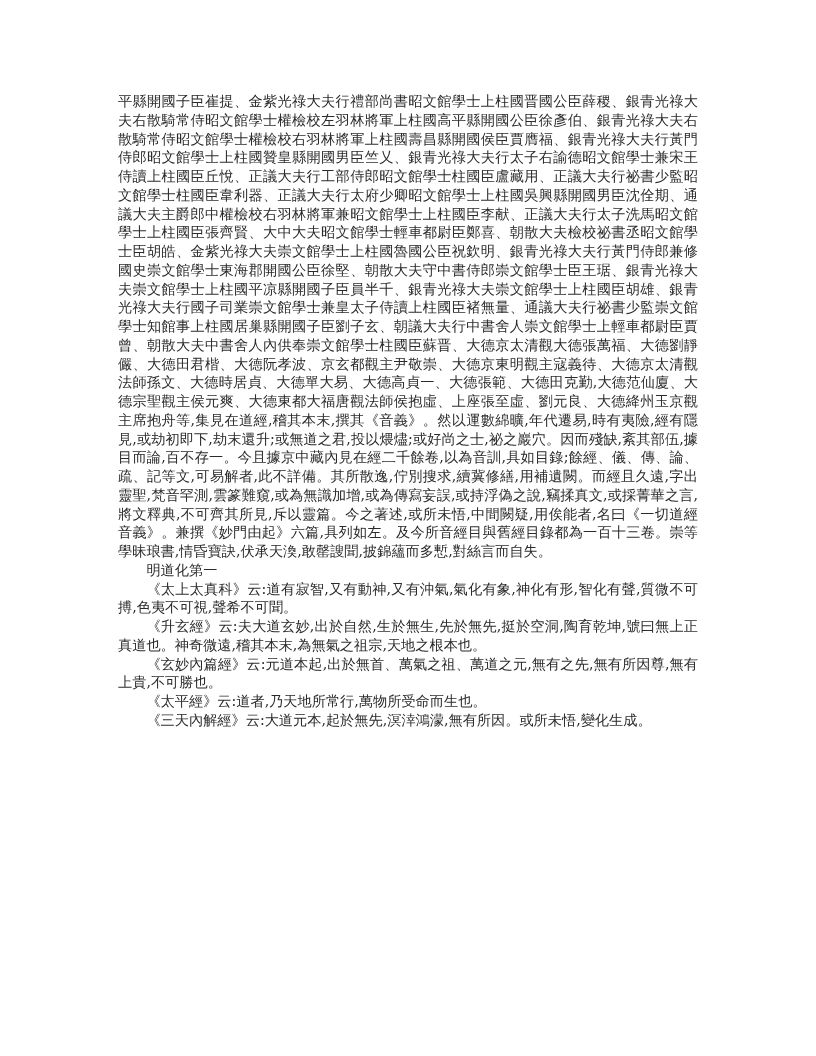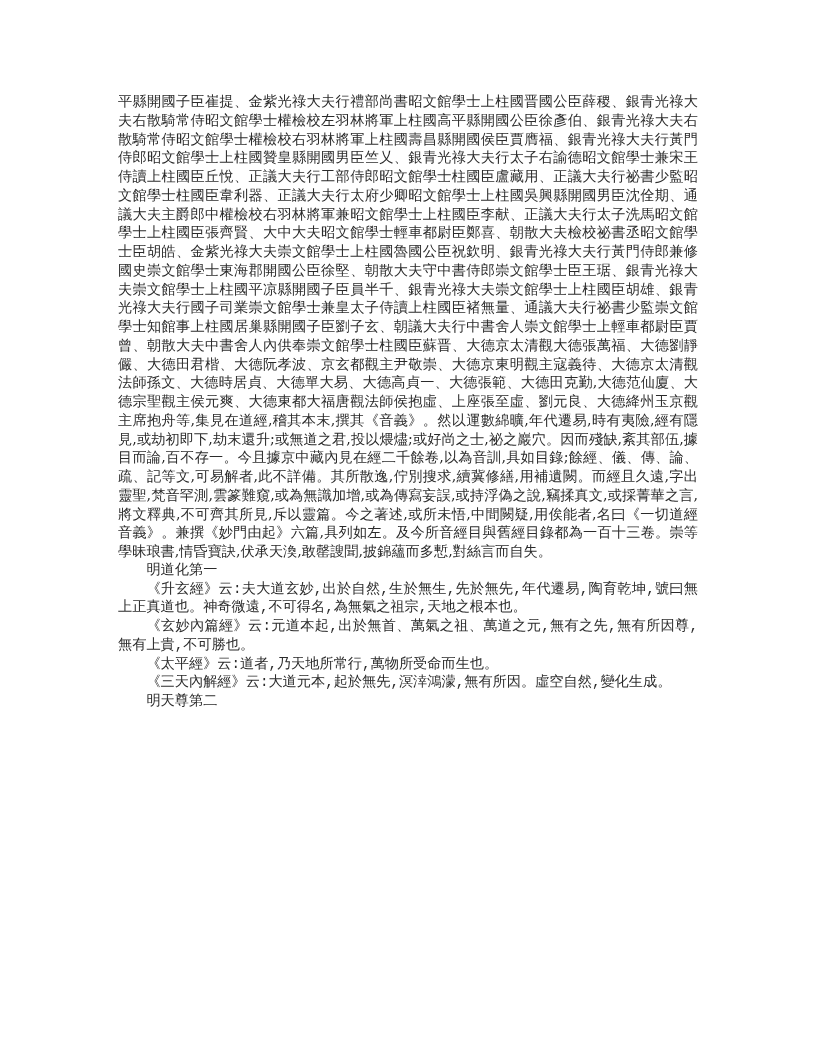--- a/index.html
+++ b/index.html
@@ -26,29 +26,28 @@
     text-align: justify;
     text-justify: inter-ideograph;
     word-break: break-all;
   }
   .text-block p {
     margin: 0;
     padding: 0;
   }
   .text-block p.indent {
     text-indent: 2em;
-    font-family: Liberation Mono, monospace;
   }
 </style>
 </head>
 <body>
 
 <div class="page">
   <div class="text-block" id="text-block">
       <p>平縣開國子臣崔提、金紫光祿大夫行禮部尚書昭文館學士上柱國晋國公臣薛稷、銀青光祿大夫右散騎常侍昭文館學士權檢校左羽林將軍上柱國高平縣開國公臣徐彥伯、銀青光祿大夫右散騎常侍昭文館學士權檢校右羽林將軍上柱國壽昌縣開國侯臣賈膺福、銀青光祿大夫行黃門侍郎昭文館學士上柱國贊皇縣開國男臣竺乂、銀青光祿大夫行太子右諭德昭文館學士兼宋王侍讀上柱國臣丘悅、正議大夫行工部侍郎昭文館學士柱國臣盧藏用、正議大夫行祕書少監昭文館學士柱國臣韋利器、正議大夫行太府少卿昭文館學士上柱國吳興縣開國男臣沈佺期、通議大夫主爵郎中權檢校右羽林將軍兼昭文館學士上柱國臣李献、正議大夫行太子洗馬昭文館學士上柱國臣張齊賢、大中大夫昭文館學士輕車都尉臣鄭喜、朝散大夫檢校祕書丞昭文館學士臣胡皓、金紫光祿大夫崇文館學士上柱國魯國公臣祝欽明、銀青光祿大夫行黃門侍郎兼修國史崇文館學士東海郡開國公臣徐堅、朝散大夫守中書侍郎崇文館學士臣王琚、銀青光祿大夫崇文館學士上柱國平凉縣開國子臣員半千、銀青光祿大夫崇文館學士上柱國臣胡雄、銀青光祿大夫行國子司業崇文館學士兼皇太子侍讀上柱國臣褚無量、通議大夫行祕書少監崇文館學士知館事上柱國居巢縣開國子臣劉子玄、朝議大夫行中書舍人崇文館學士上輕車都尉臣賈曾、朝散大夫中書舍人內供奉崇文館學士柱國臣蘇晋、大德京太清觀大德張萬福、大德劉靜儼、大德田君楷、大德阮孝波、京玄都觀主尹敬崇、大德京東明觀主寇義待、大德京太清觀法師孫文、大德時居貞、大德單大易、大德高貞一、大德張範、大德田克勤,大德范仙廈、大德宗聖觀主侯元爽、大德東都大福唐觀法師侯抱虛、上座張至虛、劉元良、大德絳州玉京觀主席抱舟等,集見在道經,稽其本末,撰其《音義》。然以運數綿曠,年代遷易,時有夷險,經有隱見,或劫初即下,劫末還升;或無道之君,投以煨燼;或好尚之士,祕之巖穴。因而殘缺,紊其部伍,據目而論,百不存一。今且據京中藏內見在經二千餘卷,以為音訓,具如目錄;餘經、儀、傳、論、疏、記等文,可易解者,此不詳備。其所散逸,佇別搜求,續冀修繕,用補遺闕。而經且久遠,字出靈聖,梵音罕測,雲篆難窺,或為無識加增,或為傳寫妄誤,或持浮偽之說,竊揉真文,或採菁華之言,將文釋典,不可齊其所見,斥以靈篇。今之著述,或所未悟,中間闕疑,用俟能者,名曰《一切道經音義》。兼撰《妙門由起》六篇,具列如左。及今所音經目與舊經目錄都為一百十三卷。崇等學昧琅書,情昏寶訣,伏承天渙,敢罄謏聞,披錦蘊而多慙,對絲言而自失。</p>
       <p class="indent">明道化第一</p>
-      <p class="indent">《升玄經》云:夫大道玄妙,出於自然,生於無生,先於無先,年代遷易,陶育乾坤,號曰無上正真道也。神奇微遠,不可得名,為無氣之祖宗,天地之根本也。</p>
+      <p class="indent">《太上太真科》云:道有寂智,又有動神,又有沖氣,氣化有象,神化有形,智化有聲,質微不可搏,色夷不可視,聲希不可聞。</p>
+      <p class="indent">《升玄經》云:夫大道玄妙,出於自然,生於無生,先於無先,挺於空洞,陶育乾坤,號曰無上正真道也。神奇微遠,稽其本末,為無氣之祖宗,天地之根本也。</p>
       <p class="indent">《玄妙內篇經》云:元道本起,出於無首、萬氣之祖、萬道之元,無有之先,無有所因尊,無有上貴,不可勝也。</p>
       <p class="indent">《太平經》云:道者,乃天地所常行,萬物所受命而生也。</p>
-      <p class="indent">《三天內解經》云:大道元本,起於無先,溟涬鴻濛,無有所因。虛空自然,變化生成。</p>
-      <p class="indent">明天尊第二</p>
+      <p class="indent">《三天內解經》云:大道元本,起於無先,溟涬鴻濛,無有所因。或所未悟,變化生成。</p>
     </div>
 </div>
 
 </body></html>

